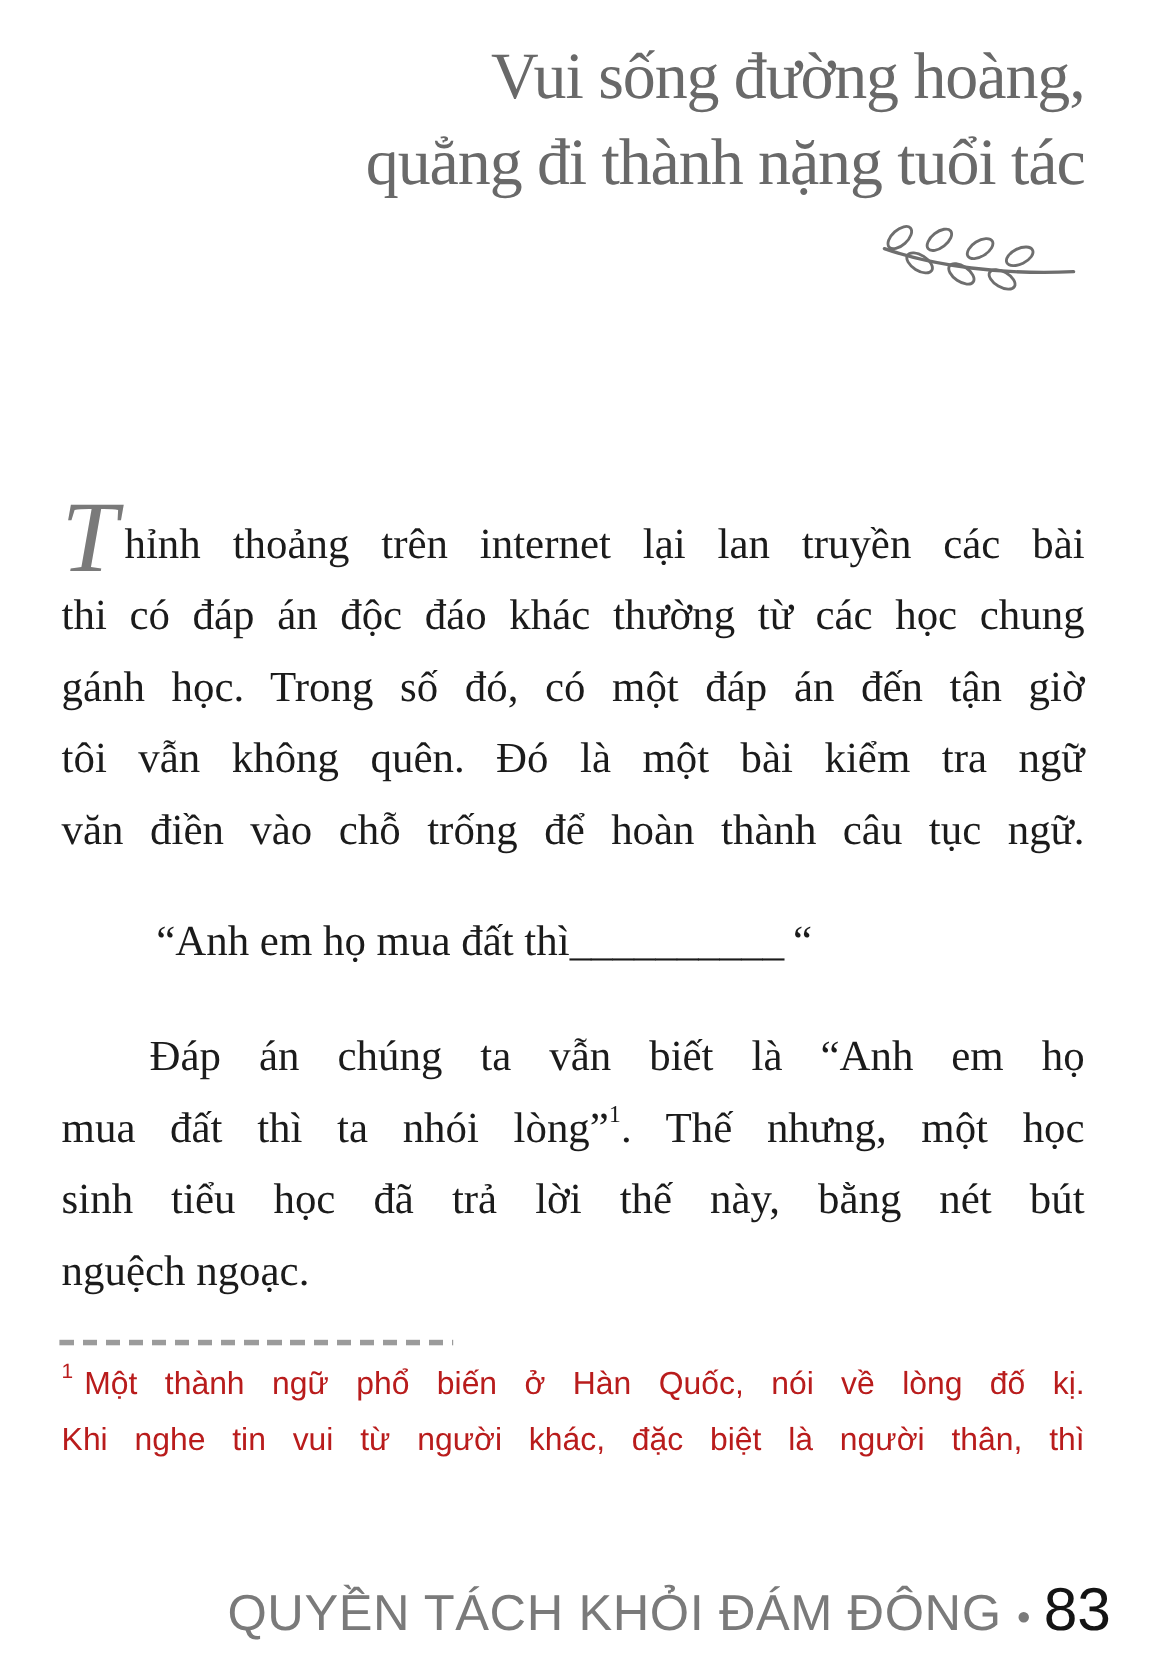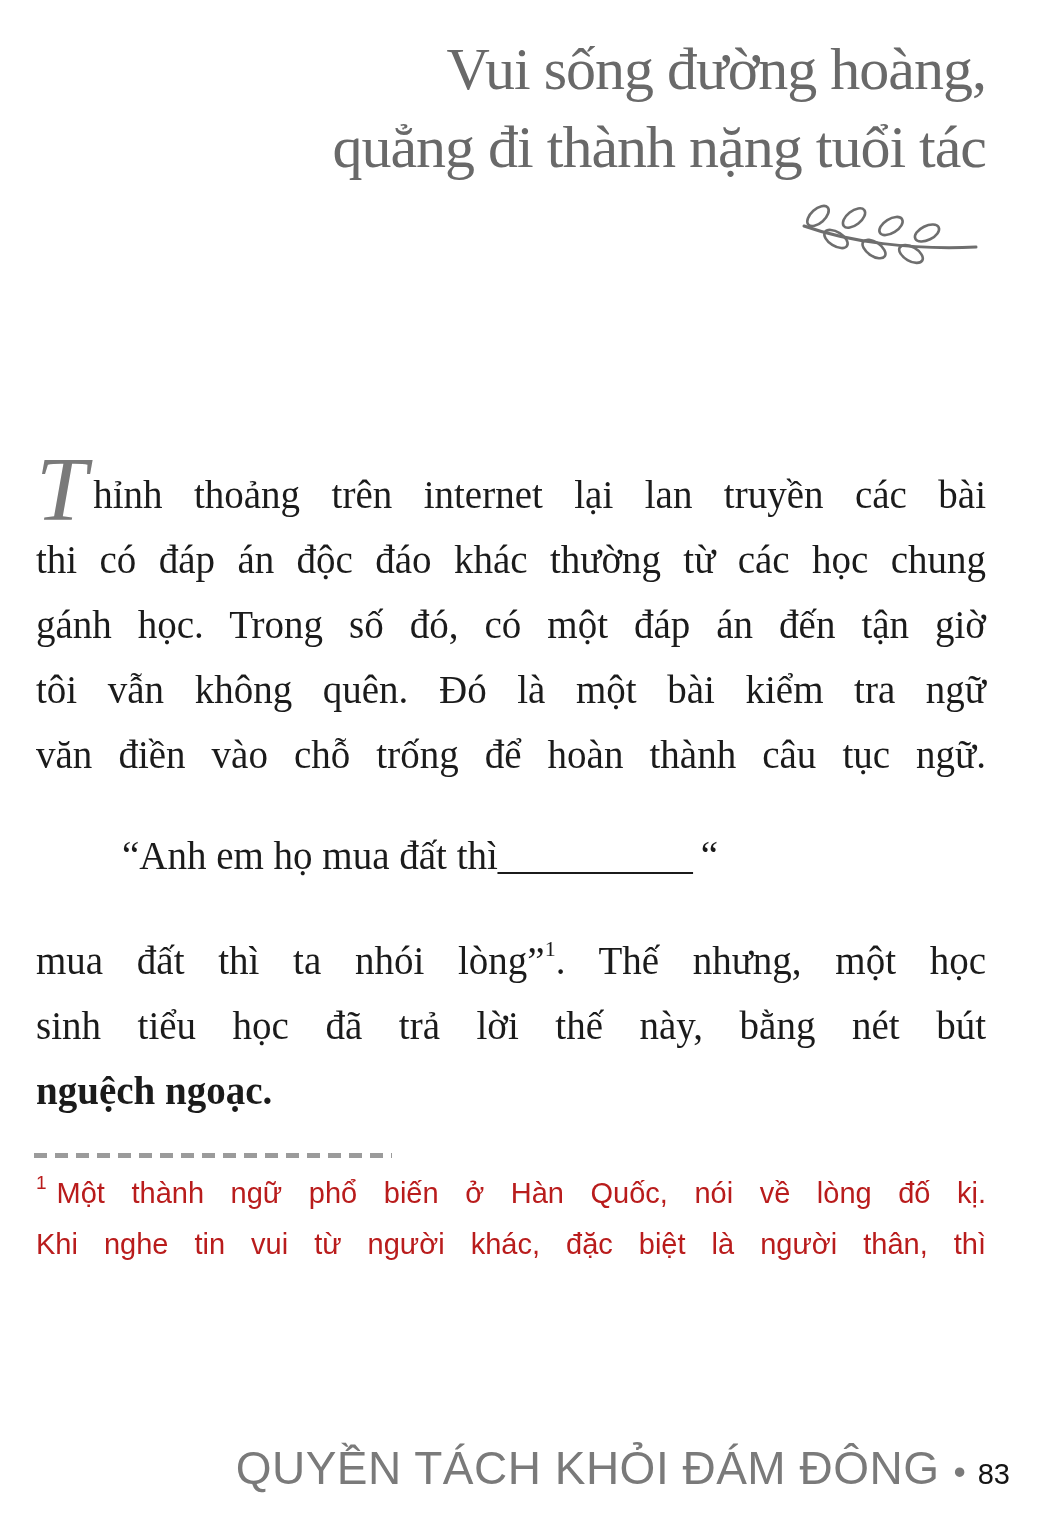--- a/index.html
+++ b/index.html
@@ -4,21 +4,21 @@
 <style>
   html, body { margin: 0; padding: 0; }
   body {
     width: 1058px;
     height: 1517px;
     background: #ffffff;
     font-family: "Liberation Serif", serif;
     position: relative;
     overflow: hidden;
   }
-  .page { position: absolute; inset: 0; }
+  .page { position: absolute; inset: 0; padding-left: 20px; }
 
   
   .chapter-title {
     margin: 30px 72px 0 36px;
     text-align: right;
     color: #696969;
     font-size: 60px;
     line-height: 78px;
     font-weight: normal;
     letter-spacing: -1px;
@@ -38,21 +38,21 @@
     margin: 196px 72px 0 36px;
     color: #1b1b1b;
     font-size: 39px;
   }
   .jline {
     line-height: 65px;
     text-align: justify;
     text-align-last: justify;
     white-space: normal;
   }
-  .jline.last { text-align-last: left; font-weight: bold; }
+  .jline.last { text-align-last: left; }
   .dropcap {
     display: inline-block;
     font-size: 92px;
     line-height: 0;
     font-style: italic;
     color: #7a7a7a;
     vertical-align: -12px;
     margin-right: 6px;
   }
   .fn-ref {
@@ -103,21 +103,21 @@
     font-size: 46px;
     letter-spacing: 0.5px;
   }
   .footer-bullet {
     color: #7a7a7a;
     font-size: 35px;
     margin: 0 12px 0 14px;
   }
   .page-number {
     color: #141414;
-    font-size: 29px;
+    font-size: 55px;
   }
 </style>
 </head>
 <body>
 
 <div class="page">
 
   <h1 class="chapter-title">
     <span class="t-line">Vui sống đường hoàng,</span>
     <span class="t-line">quẳng đi thành nặng tuổi tác</span>
@@ -142,20 +142,21 @@
       <div class="jline"><span class="dropcap">T</span><span>hỉnh thoảng trên internet lại lan truyền các bài</span></div>
       <div class="jline">thi có đáp án độc đáo khác thường từ các học chung</div>
       <div class="jline">gánh học. Trong số đó, có một đáp án đến tận giờ</div>
       <div class="jline">tôi vẫn không quên. Đó là một bài kiểm tra ngữ</div>
       <div class="jline">văn điền vào chỗ trống để hoàn thành câu tục ngữ.</div>
     </div>
 
     <div class="quote-line"><span>“Anh em họ mua đất thì</span><span>__________</span><span class="q-close">“</span></div>
 
     <div class="para2">
+      <div class="jline indent-first">Đáp án chúng ta vẫn biết là “Anh em họ</div>
       <div class="jline"><span>mua đất thì ta nhói lòng”</span><sup class="fn-ref">1</sup><span>. Thế nhưng, một học</span></div>
       <div class="jline">sinh tiểu học đã trả lời thế này, bằng nét bút</div>
       <div class="jline last">nguệch ngoạc.</div>
     </div>
 
   </div>
 
   <div class="footnote-sep"></div>
 
   <div class="footnote-block">

